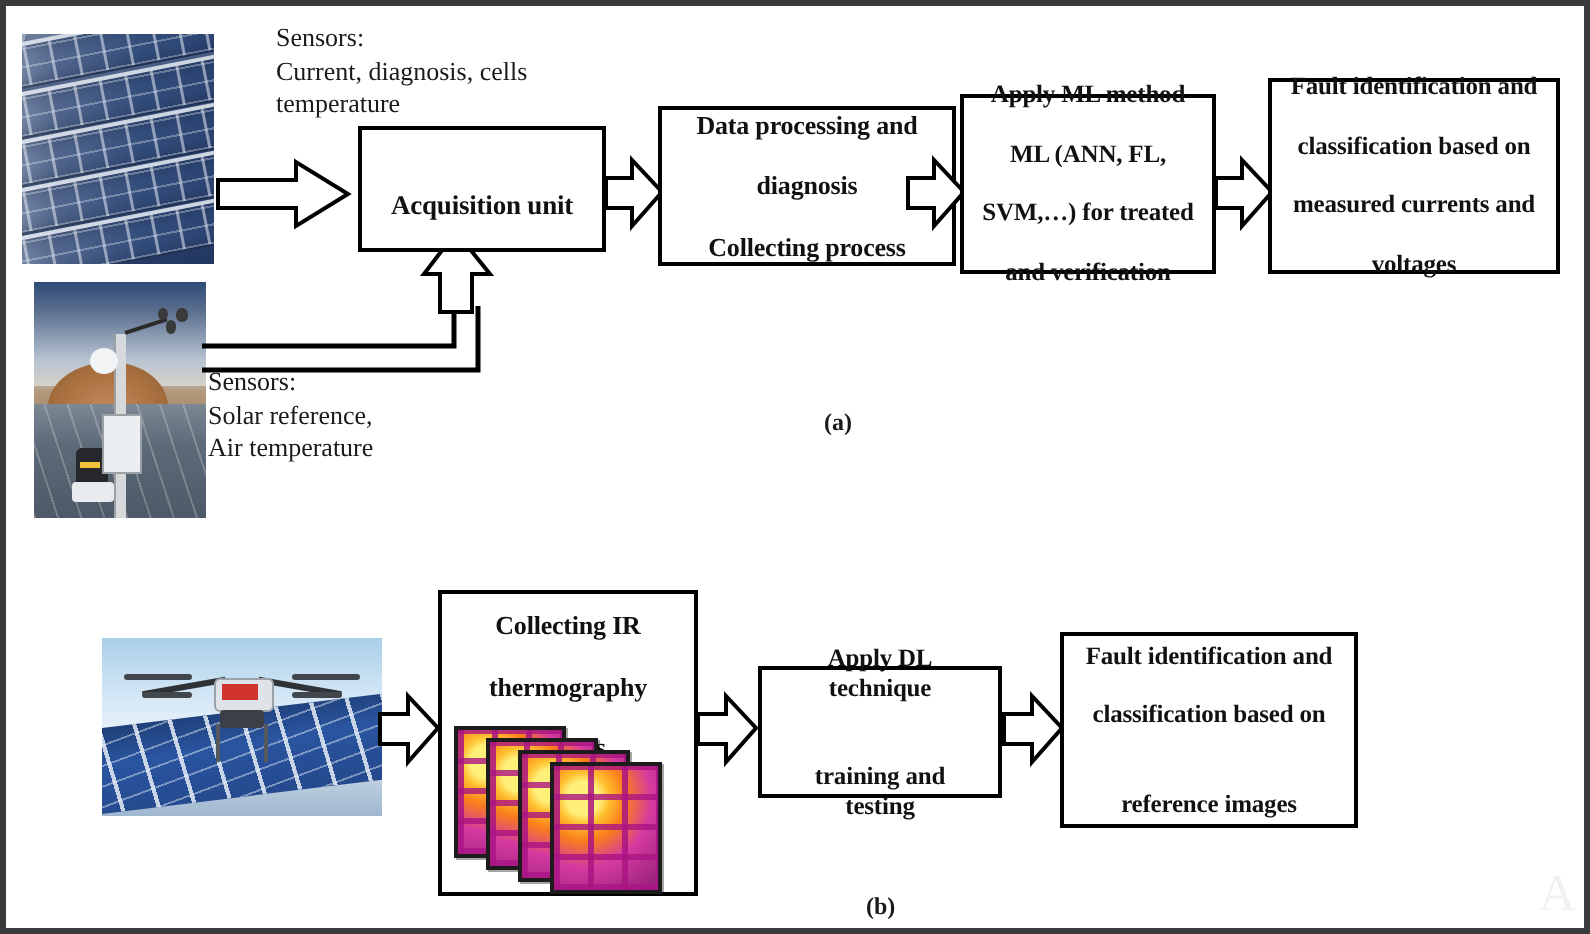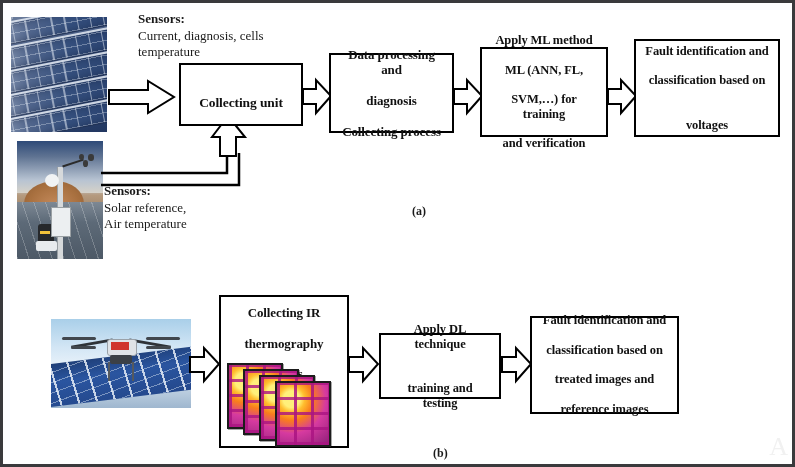--- a/index.html
+++ b/index.html
@@ -35,21 +35,21 @@
     letter-spacing:-0.1px;
   }
   .pbox span{display:block;padding:0 4px;}
 
   
   .barrow{position:absolute;}
   .barrow svg{display:block;overflow:visible;}
 
   
   .lbl{position:absolute;color:#1a1a1a;line-height:1.28;}
-  .lbl b{font-weight:bold;}
+  .lbl b{font-weight:normal;}
   .caption{position:absolute;font-weight:bold;font-size:12px;color:#1a1a1a;}
 
   
   .photo{position:absolute;overflow:hidden;background:#cfd6de;}
 
   
   .pv-photo{
     background:
       linear-gradient(105deg, rgba(255,255,255,0.30) 0 2px, rgba(255,255,255,0) 2px 14px),
       linear-gradient(14deg, rgba(255,255,255,0.26) 0 3px, rgba(255,255,255,0) 3px 22px),
@@ -182,64 +182,64 @@
   </svg>
   <div class="barrow" style="left:208px;top:112px;">
     <svg width="36" height="42" viewBox="0 0 36 42">
       <path d="M17,1 L34,22 L25,22 L25,41 L9,41 L9,22 L1,22 Z" fill="#fff" stroke="#000" stroke-width="2"></path>
     </svg>
   </div>
 
   <div class="pbox" style="left:176px;top:60px;width:124px;height:63px;font-size:13.5px;">
     <span>
       <br>
-      <span>Collecting unit</span>
+      <span>Acquisition unit</span>
     </span>
   </div>
 
   <div class="barrow" style="left:299px;top:76px;">
     <svg width="30" height="35" viewBox="0 0 30 35">
       <path d="M1,10 L14,10 L14,1 L29,17 L14,34 L14,25 L1,25 Z" fill="#fff" stroke="#000" stroke-width="2"></path>
     </svg>
   </div>
 
-  <div class="pbox" style="left:326px;top:50px;width:125px;height:80px;font-size:13px;">
+  <div class="pbox" style="left:326px;top:50px;width:149px;height:80px;font-size:13px;">
     <span>
       <span>Data processing and</span><br>
       <span>diagnosis</span><br>
       <span>Collecting process</span>
     </span>
   </div>
 
   <div class="barrow" style="left:450px;top:76px;">
     <svg width="30" height="35" viewBox="0 0 30 35">
       <path d="M1,10 L14,10 L14,1 L29,17 L14,34 L14,25 L1,25 Z" fill="#fff" stroke="#000" stroke-width="2"></path>
     </svg>
   </div>
 
   <div class="pbox" style="left:477px;top:44px;width:128px;height:90px;font-size:12.5px;">
     <span>
       <span>Apply ML method</span><br>
       <span>ML (ANN, FL,</span><br>
-      <span>SVM,…)  for training</span><br>
+      <span>SVM,…)  for treated</span><br>
       <span>and verification</span>
     </span>
   </div>
 
   <div class="barrow" style="left:604px;top:76px;">
     <svg width="30" height="35" viewBox="0 0 30 35">
       <path d="M1,10 L14,10 L14,1 L29,17 L14,34 L14,25 L1,25 Z" fill="#fff" stroke="#000" stroke-width="2"></path>
     </svg>
   </div>
 
   <div class="pbox" style="left:631px;top:36px;width:146px;height:98px;font-size:12.5px;">
     <span>
       <span>Fault identification and</span><br>
       <span>classification based on</span><br>
-      <br>
+      <span>measured currents and</span><br>
       <span>voltages</span>
     </span>
   </div>
 
   <div class="caption" style="left:409px;top:201px;">(a)</div>
 
   <div class="photo dr-photo" style="left:48px;top:316px;width:140px;height:89px;">
     <div class="dr-sky"></div>
     <div class="dr-panels"></div>
     <div class="dr-boom" style="left:14%;width:30%;transform:rotate(-10deg);"></div>
@@ -292,21 +292,21 @@
   <div class="barrow" style="left:498px;top:344px;">
     <svg width="32" height="35" viewBox="0 0 32 35">
       <path d="M1,10 L15,10 L15,1 L30,17 L15,34 L15,25 L1,25 Z" fill="#fff" stroke="#000" stroke-width="2"></path>
     </svg>
   </div>
 
   <div class="pbox" style="left:527px;top:313px;width:149px;height:98px;font-size:12.5px;">
     <span>
       <span>Fault identification and</span><br>
       <span>classification based on</span><br>
-      <span>treated images and</span><br>
+      <br>
       <span>reference images</span>
     </span>
   </div>
 
   <div class="caption" style="left:430px;top:443px;">(b)</div>
 
   <div class="wm">A</div>
 
 </div>
 

